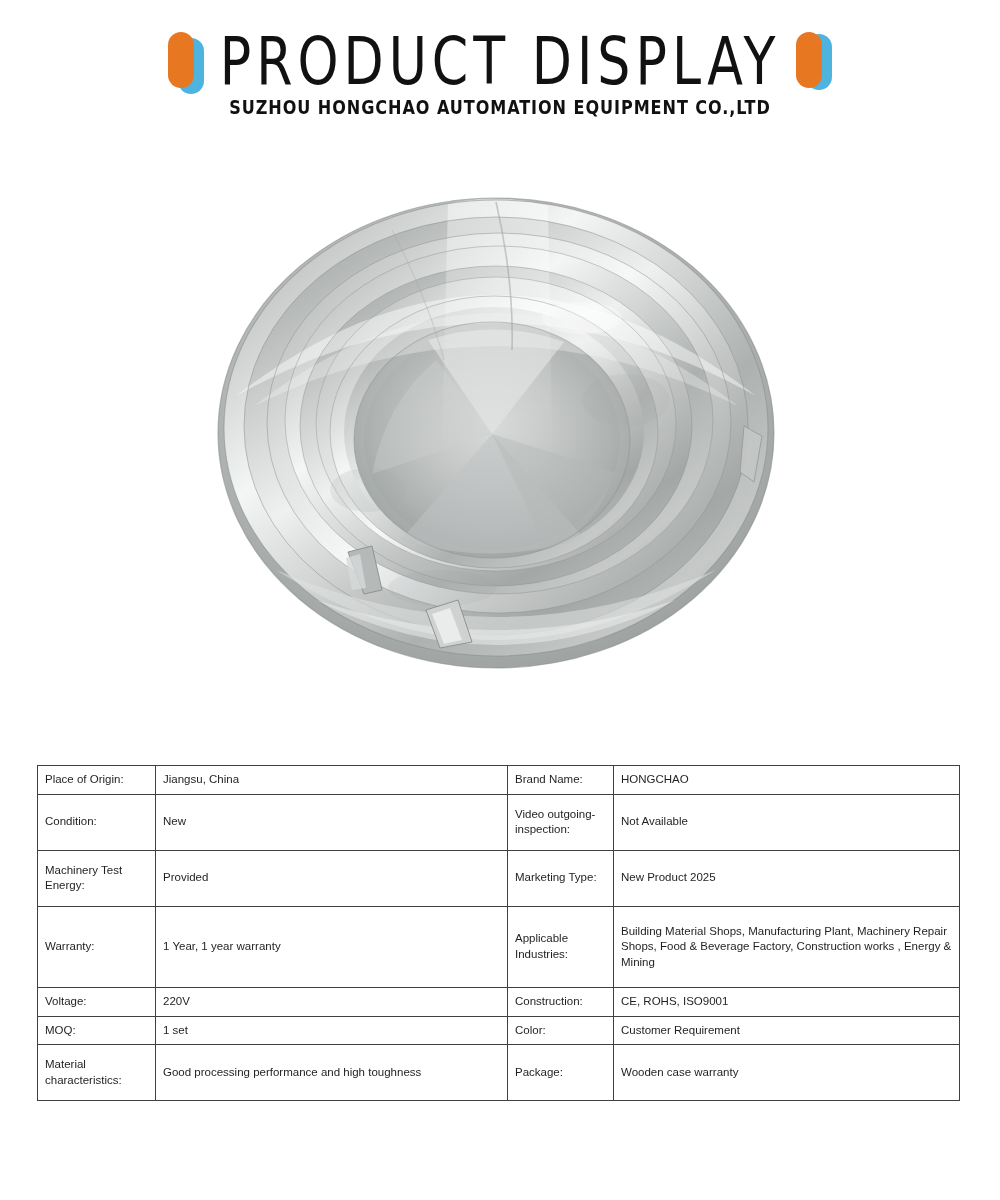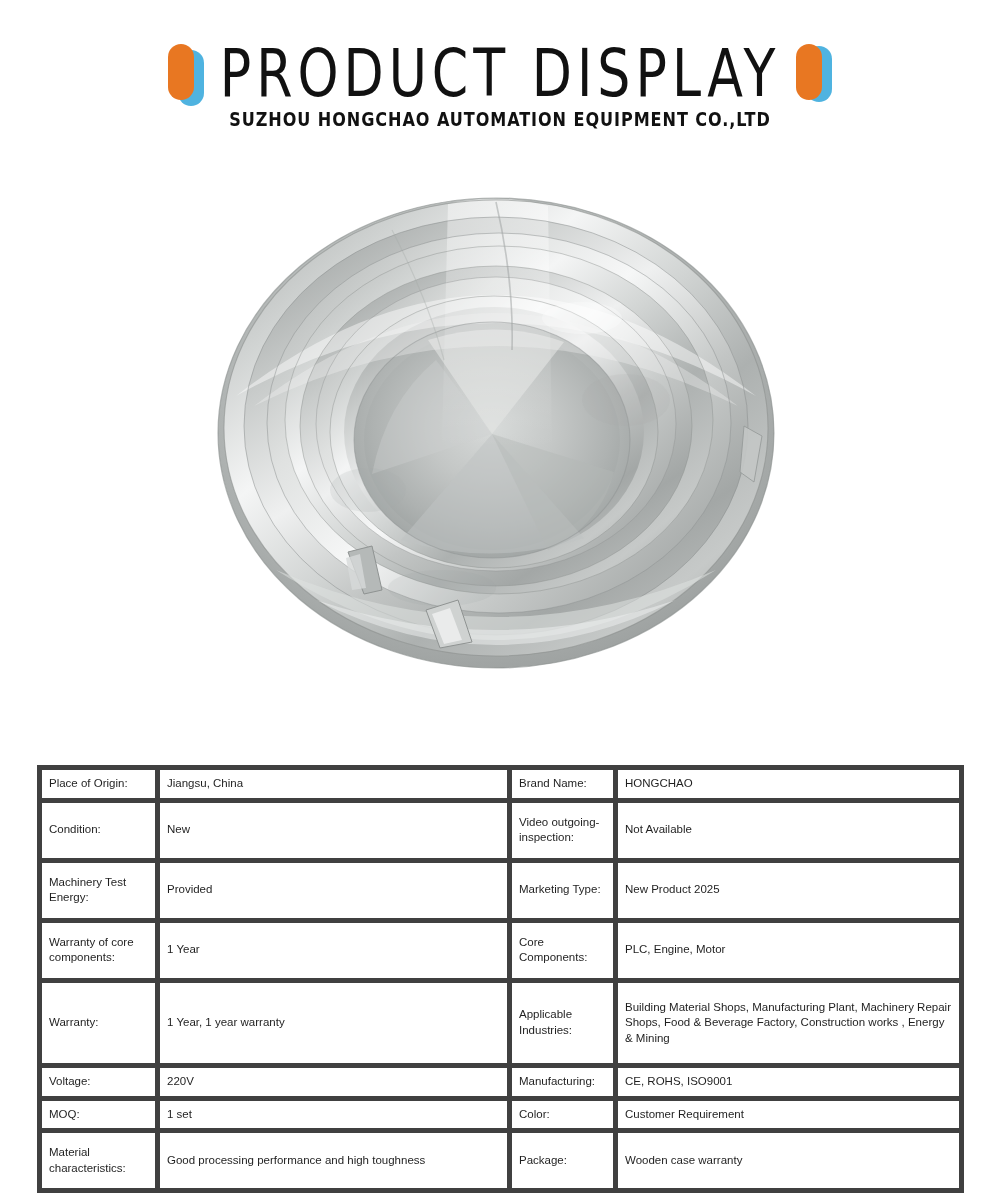--- a/index.html
+++ b/index.html
@@ -14,21 +14,21 @@
     position: relative;
     font-family: "Liberation Sans", sans-serif;
     color: #1a1a1a;
     overflow: hidden;
   }
 
   
   .header {
     position: absolute;
     left: 0;
-    top: 12px;
+    top: 0;
     width: 1000px;
     height: 150px;
   }
   .header-title-row {
     position: absolute;
     left: 0;
     top: 28px;
     width: 1000px;
     height: 68px;
     display: flex;
@@ -126,21 +126,21 @@
     width: 922px;
   }
   table.spec {
     border-collapse: collapse;
     width: 922px;
     table-layout: fixed;
     font-size: 11.5px;
     color: #1a1a1a;
   }
   table.spec td {
-    border: 5px solid #404040;
+    border: 1px solid #404040;
     padding: 6px 7px;
     vertical-align: middle;
     line-height: 1.35;
     word-wrap: break-word;
   }
   col.c1 { width: 118px; }
   col.c2 { width: 352px; }
   col.c3 { width: 106px; }
   col.c4 { width: 346px; }
 
@@ -325,39 +325,33 @@
         <td class="val">Not Available</td>
       </tr>
 
       <tr class="r-tall">
         <td class="lbl">Machinery Test Energy:</td>
         <td class="val">Provided</td>
         <td class="lbl">Marketing Type:</td>
         <td class="val">New Product 2025</td>
       </tr>
 
-      <tr class="r-tall">
-        <td class="lbl">Warranty of core components:</td>
-        <td class="val">1 Year</td>
-        <td class="lbl">Core Components:</td>
-        <td class="val">PLC, Engine, Motor</td>
-      </tr>
 
       <tr class="r-xtall">
         <td class="lbl">Warranty:</td>
         <td class="val">1 Year, 1 year warranty</td>
         <td class="lbl">Applicable Industries:</td>
         <td class="val">Building Material Shops, Manufacturing Plant, Machinery Repair Shops, Food &amp; Beverage Factory, Construction works , Energy &amp; Mining</td>
       </tr>
 
 
       <tr>
         <td class="lbl">Voltage:</td>
         <td class="val">220V</td>
-        <td class="lbl">Manufacturing:</td>
+        <td class="lbl">Construction:</td>
         <td class="val">CE, ROHS, ISO9001</td>
       </tr>
 
       <tr>
         <td class="lbl">MOQ:</td>
         <td class="val">1 set</td>
         <td class="lbl">Color:</td>
         <td class="val">Customer Requirement</td>
       </tr>
 

